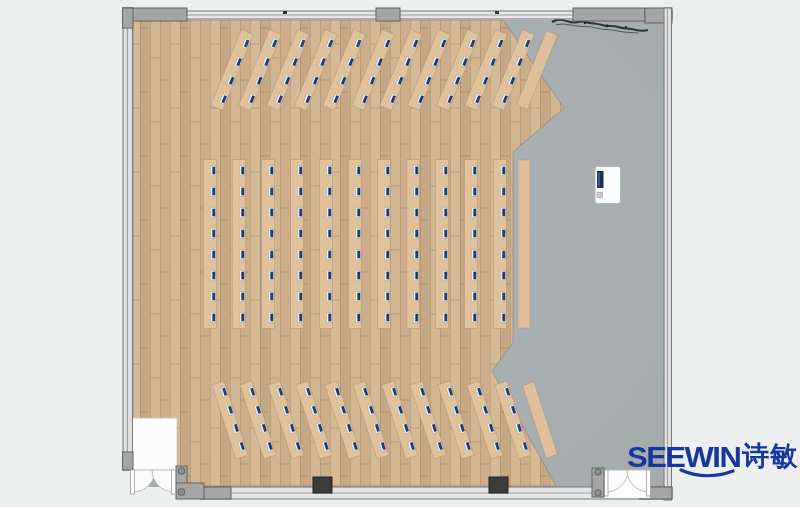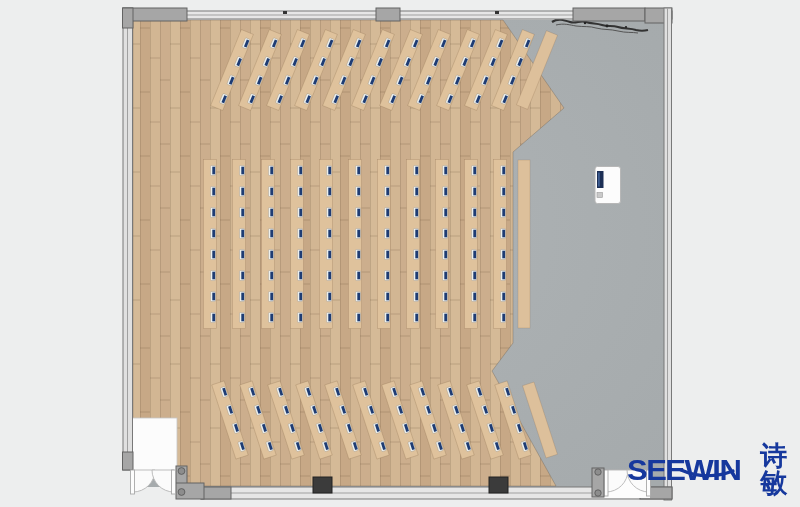--- a/index.html
+++ b/index.html
@@ -17,24 +17,24 @@
   .wall-band{fill:#e6e6e6;stroke:#787878;stroke-width:1;}
   .wall-mid{stroke:#a0a0a0;stroke-width:1;}
   .wall-thick{fill:#a6a6a6;stroke:#636363;stroke-width:1;}
   .wall-thin{fill:#e0e0e0;stroke:#787878;stroke-width:1;}
   .pillar{fill:#3b3b3b;stroke:#222;stroke-width:1;}
   .door-leaf{fill:#fdfdfd;stroke:#a8a8a8;stroke-width:.9;}
   .door-swing{fill:#fbfbfb;stroke:#b5b5b5;stroke-width:.9;}
   .rivet{fill:#8d8d8d;stroke:#555;stroke-width:.8;}
 
   
-  .logo{position:absolute;left:627px;top:441px;display:flex;align-items:center;color:var(--brand,#16389d);}
+  .logo{position:absolute;left:627px;top:441px;display:flex;align-items:flex-start;color:var(--brand,#16389d);}
   .logo-latin{position:relative;font-size:31px;font-weight:700;letter-spacing:-1.5px;line-height:1;transform:scaleY(.98);}
   .logo-swoosh{position:absolute;left:52px;top:27px;}
-  .logo-cn{font-size:27px;font-weight:700;line-height:1;margin-left:20px;margin-top:2px;letter-spacing:1px;}
+  .logo-cn{font-size:27px;font-weight:700;line-height:1;margin-left:2px;margin-top:2px;letter-spacing:1px;}
 </style>
 </head>
 <body>
 
 <div class="stage">
 
   <svg class="plan-svg" width="800" height="507" viewBox="0 0 800 507">
     <defs>
       <pattern id="woodPat" width="40" height="64" patternUnits="userSpaceOnUse">
         <rect x="0" y="0" width="10" height="64" style="fill:var(--wood-a)"></rect>

